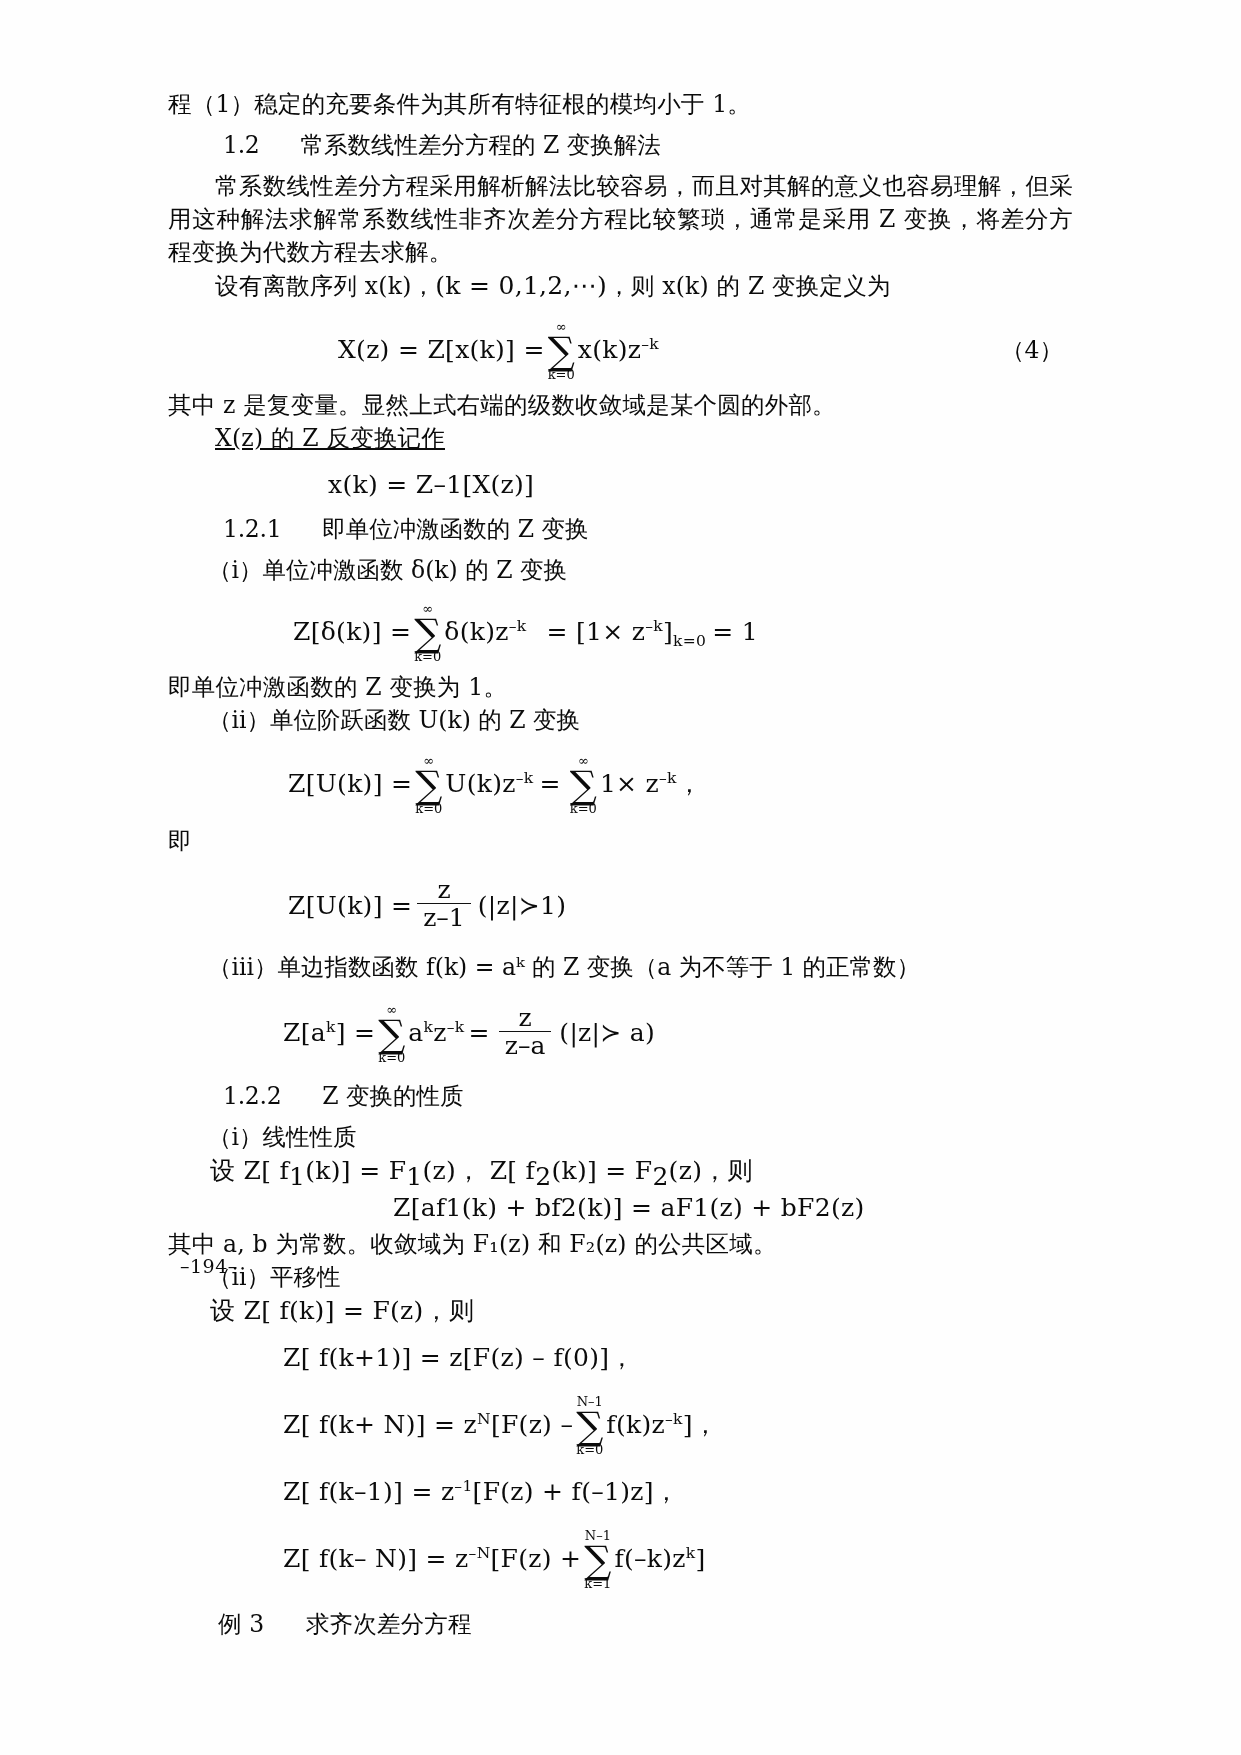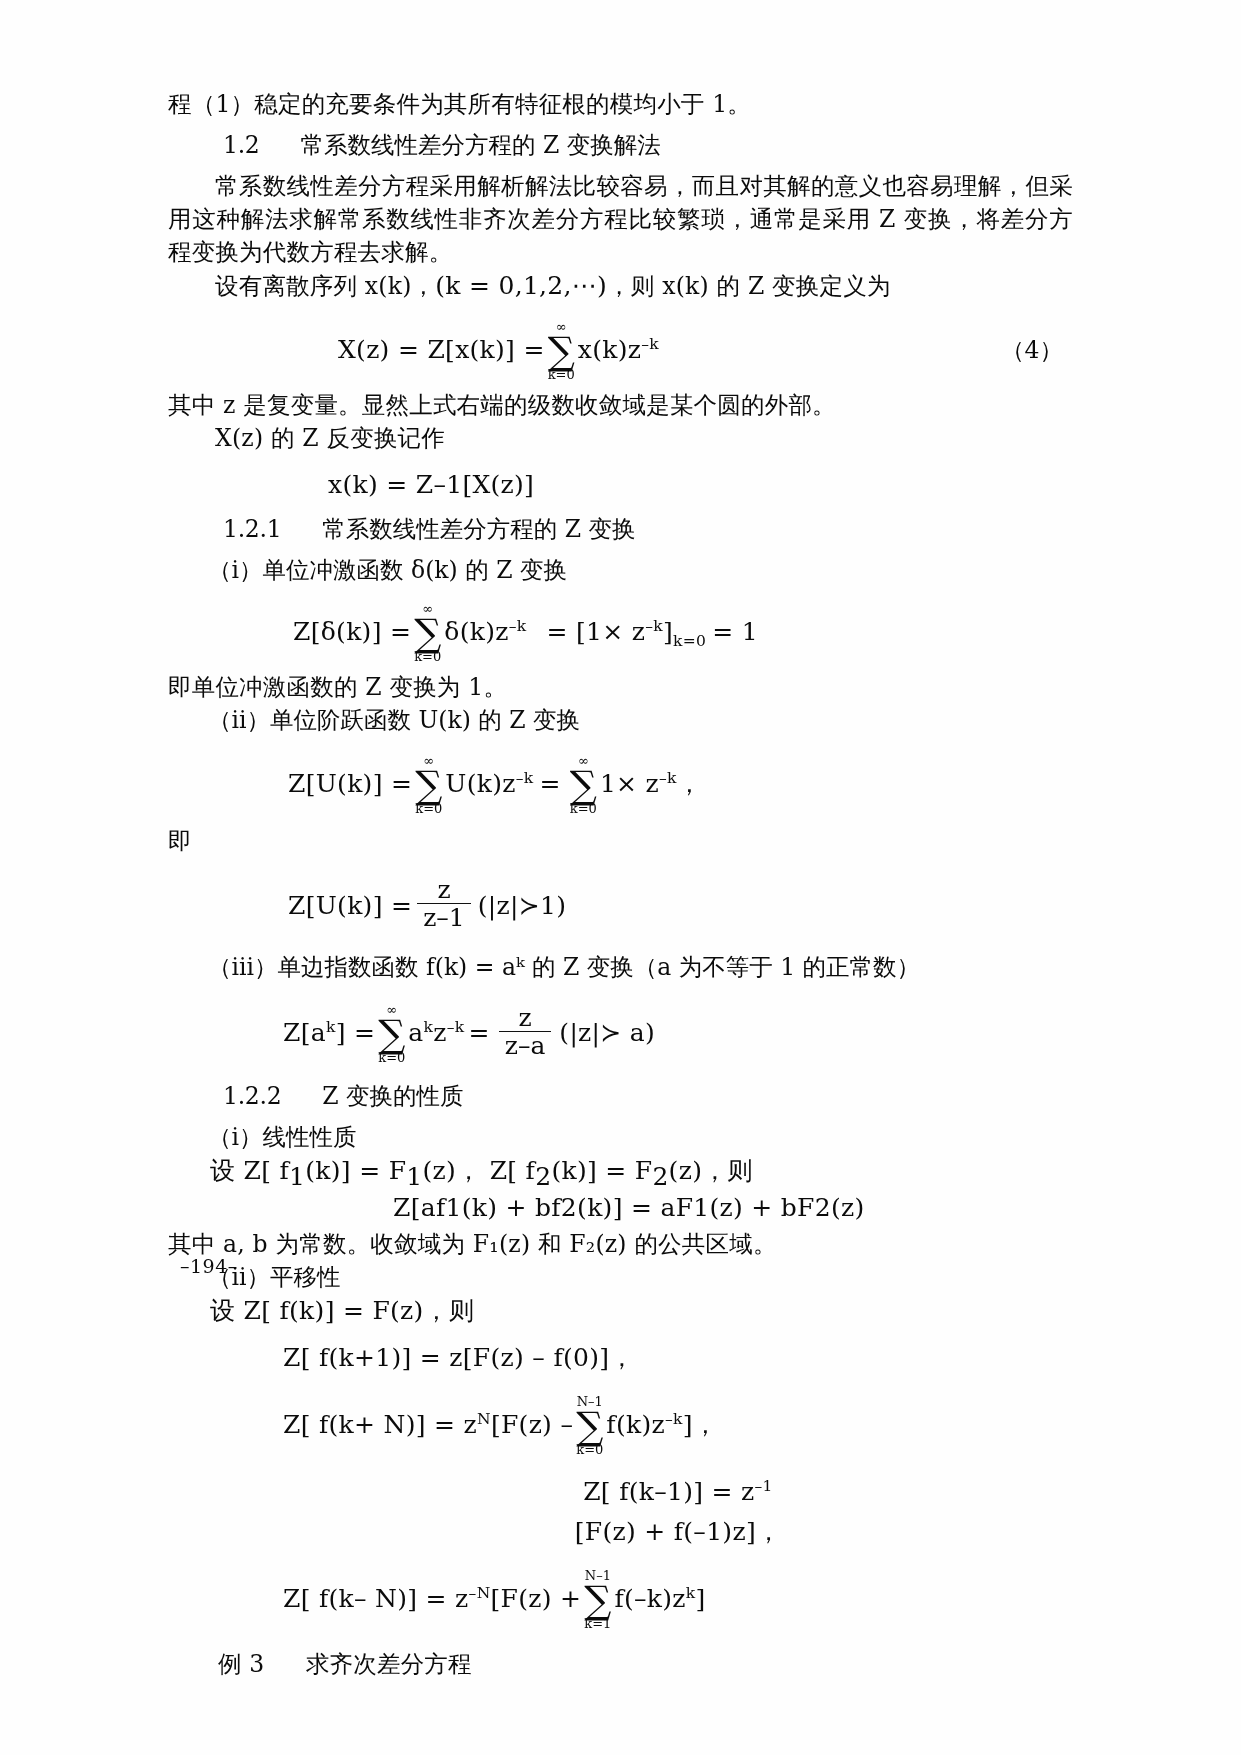--- a/index.html
+++ b/index.html
@@ -157,32 +157,32 @@
             <span class="lim">k=0</span>
           </span>
           <span class="m"><span>x(k)z</span><sup>–k</sup></span>
         </span>
         <span class="eq-tag">（4）</span>
       </div>
     </div>
 
     <p class="para" style="margin-top:8px;">其中 z 是复变量。显然上式右端的级数收敛域是某个圆的外部。</p>
 
-    <p class="para" style="padding-left:47px;">X(z) 的 Z 反变换记作</p>
+    <p class="para" style="padding-left:47px;text-decoration:underline;">X(z) 的 Z 反变换记作</p>
 
     <div class="eq" style="margin-top:10px;padding-left:160px;">
       <span class="m">x(k) = Z</span>
         <sup class="m">–1</sup>
         <span class="m">[X(z)]</span>
     </div>
 
     <p class="heading" style="margin-top:8px;">
       <span class="sec-num">1.2.1</span>
       <span class="gap-md"></span>
-      <span>常系数线性差分方程的 Z 变换</span>
+      <span>即单位冲激函数的 Z 变换</span>
     </p>
 
     <p class="subhead">（i）单位冲激函数 δ(k) 的 Z 变换</p>
 
     <div class="eq" style="margin-top:14px;padding-left:125px;">
       <span class="m">Z[δ(k)] =</span>
       <span class="sum">
         <span class="lim">∞</span>
         <span class="sigma">∑</span>
         <span class="lim">k=0</span>
@@ -285,21 +285,21 @@
       <span class="m">[F(z) –</span>
       <span class="sum">
         <span class="lim">N–1</span>
         <span class="sigma">∑</span>
         <span class="lim">k=0</span>
       </span>
       <span class="m"><span>f(k)z</span><sup>–k</sup></span>
       <span class="m">]，</span>
     </div>
 
-    <div class="eq" style="margin-top:16px;padding-left:115px;flex-direction:column;">
+    <div class="eq" style="margin-top:16px;padding-left:115px;">
       <span class="m"><span>Z[ f(k–1)] = z</span><sup>–1</sup></span>
         <span class="m">[F(z) + f(–1)z]，</span>
     </div>
 
     <div class="eq" style="margin-top:16px;padding-left:115px;">
       <span class="m"><span>Z[ f(k– N)] = z</span><sup>–N</sup></span>
       <span class="m">[F(z) +</span>
       <span class="sum">
         <span class="lim">N–1</span>
         <span class="sigma">∑</span>

